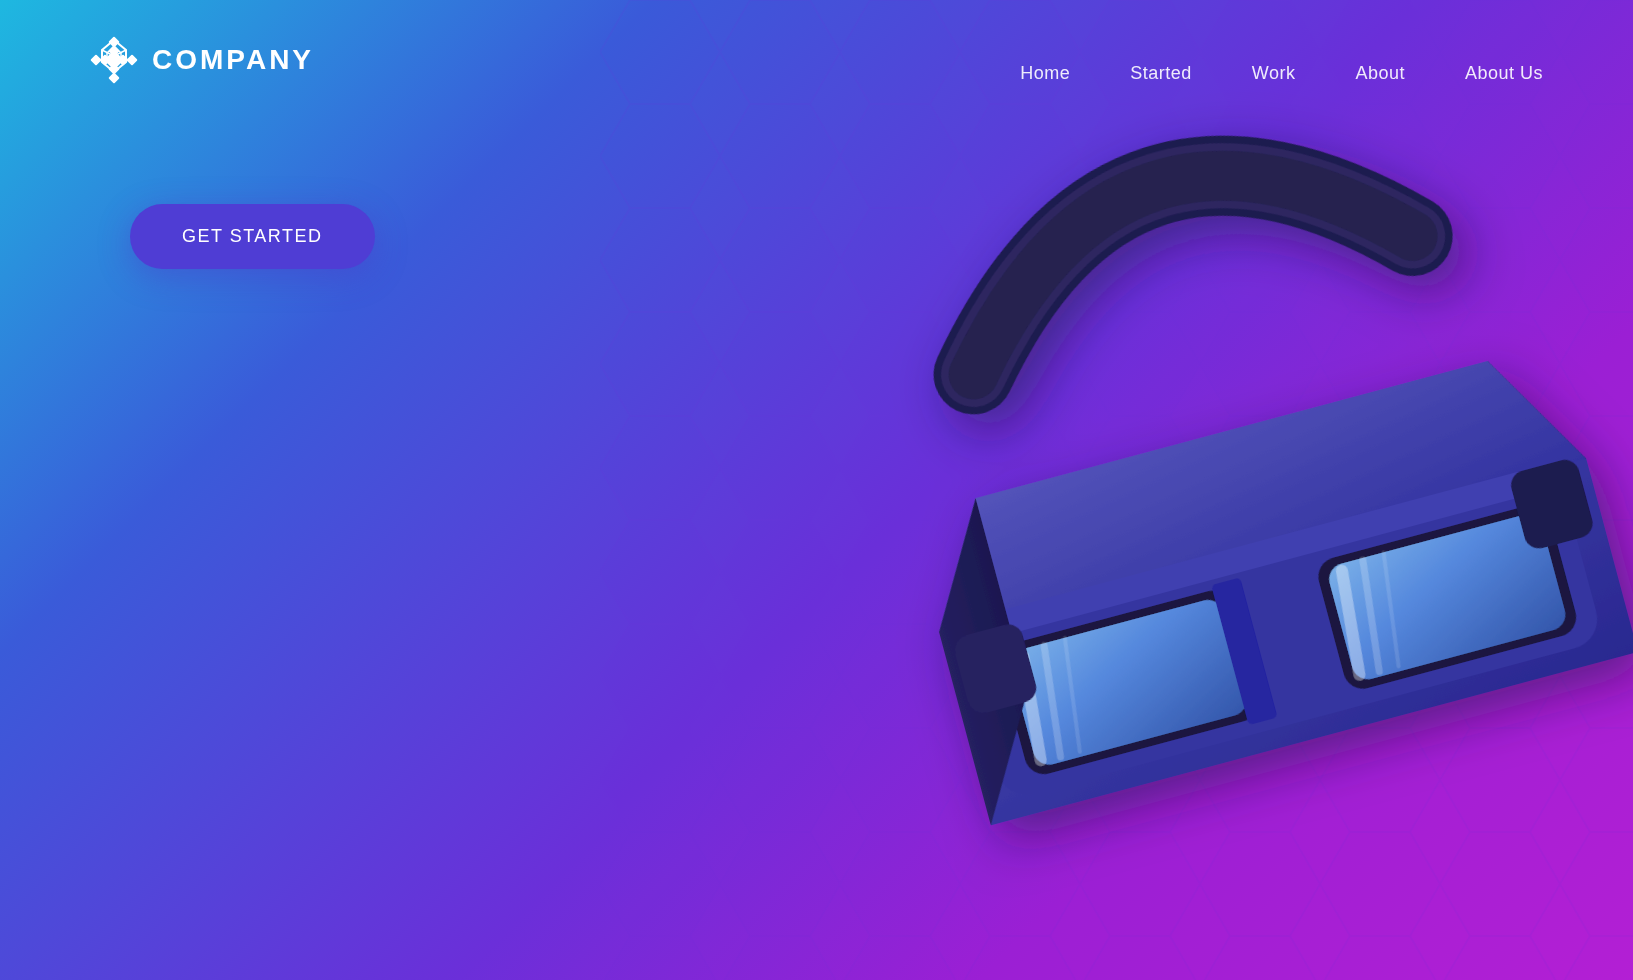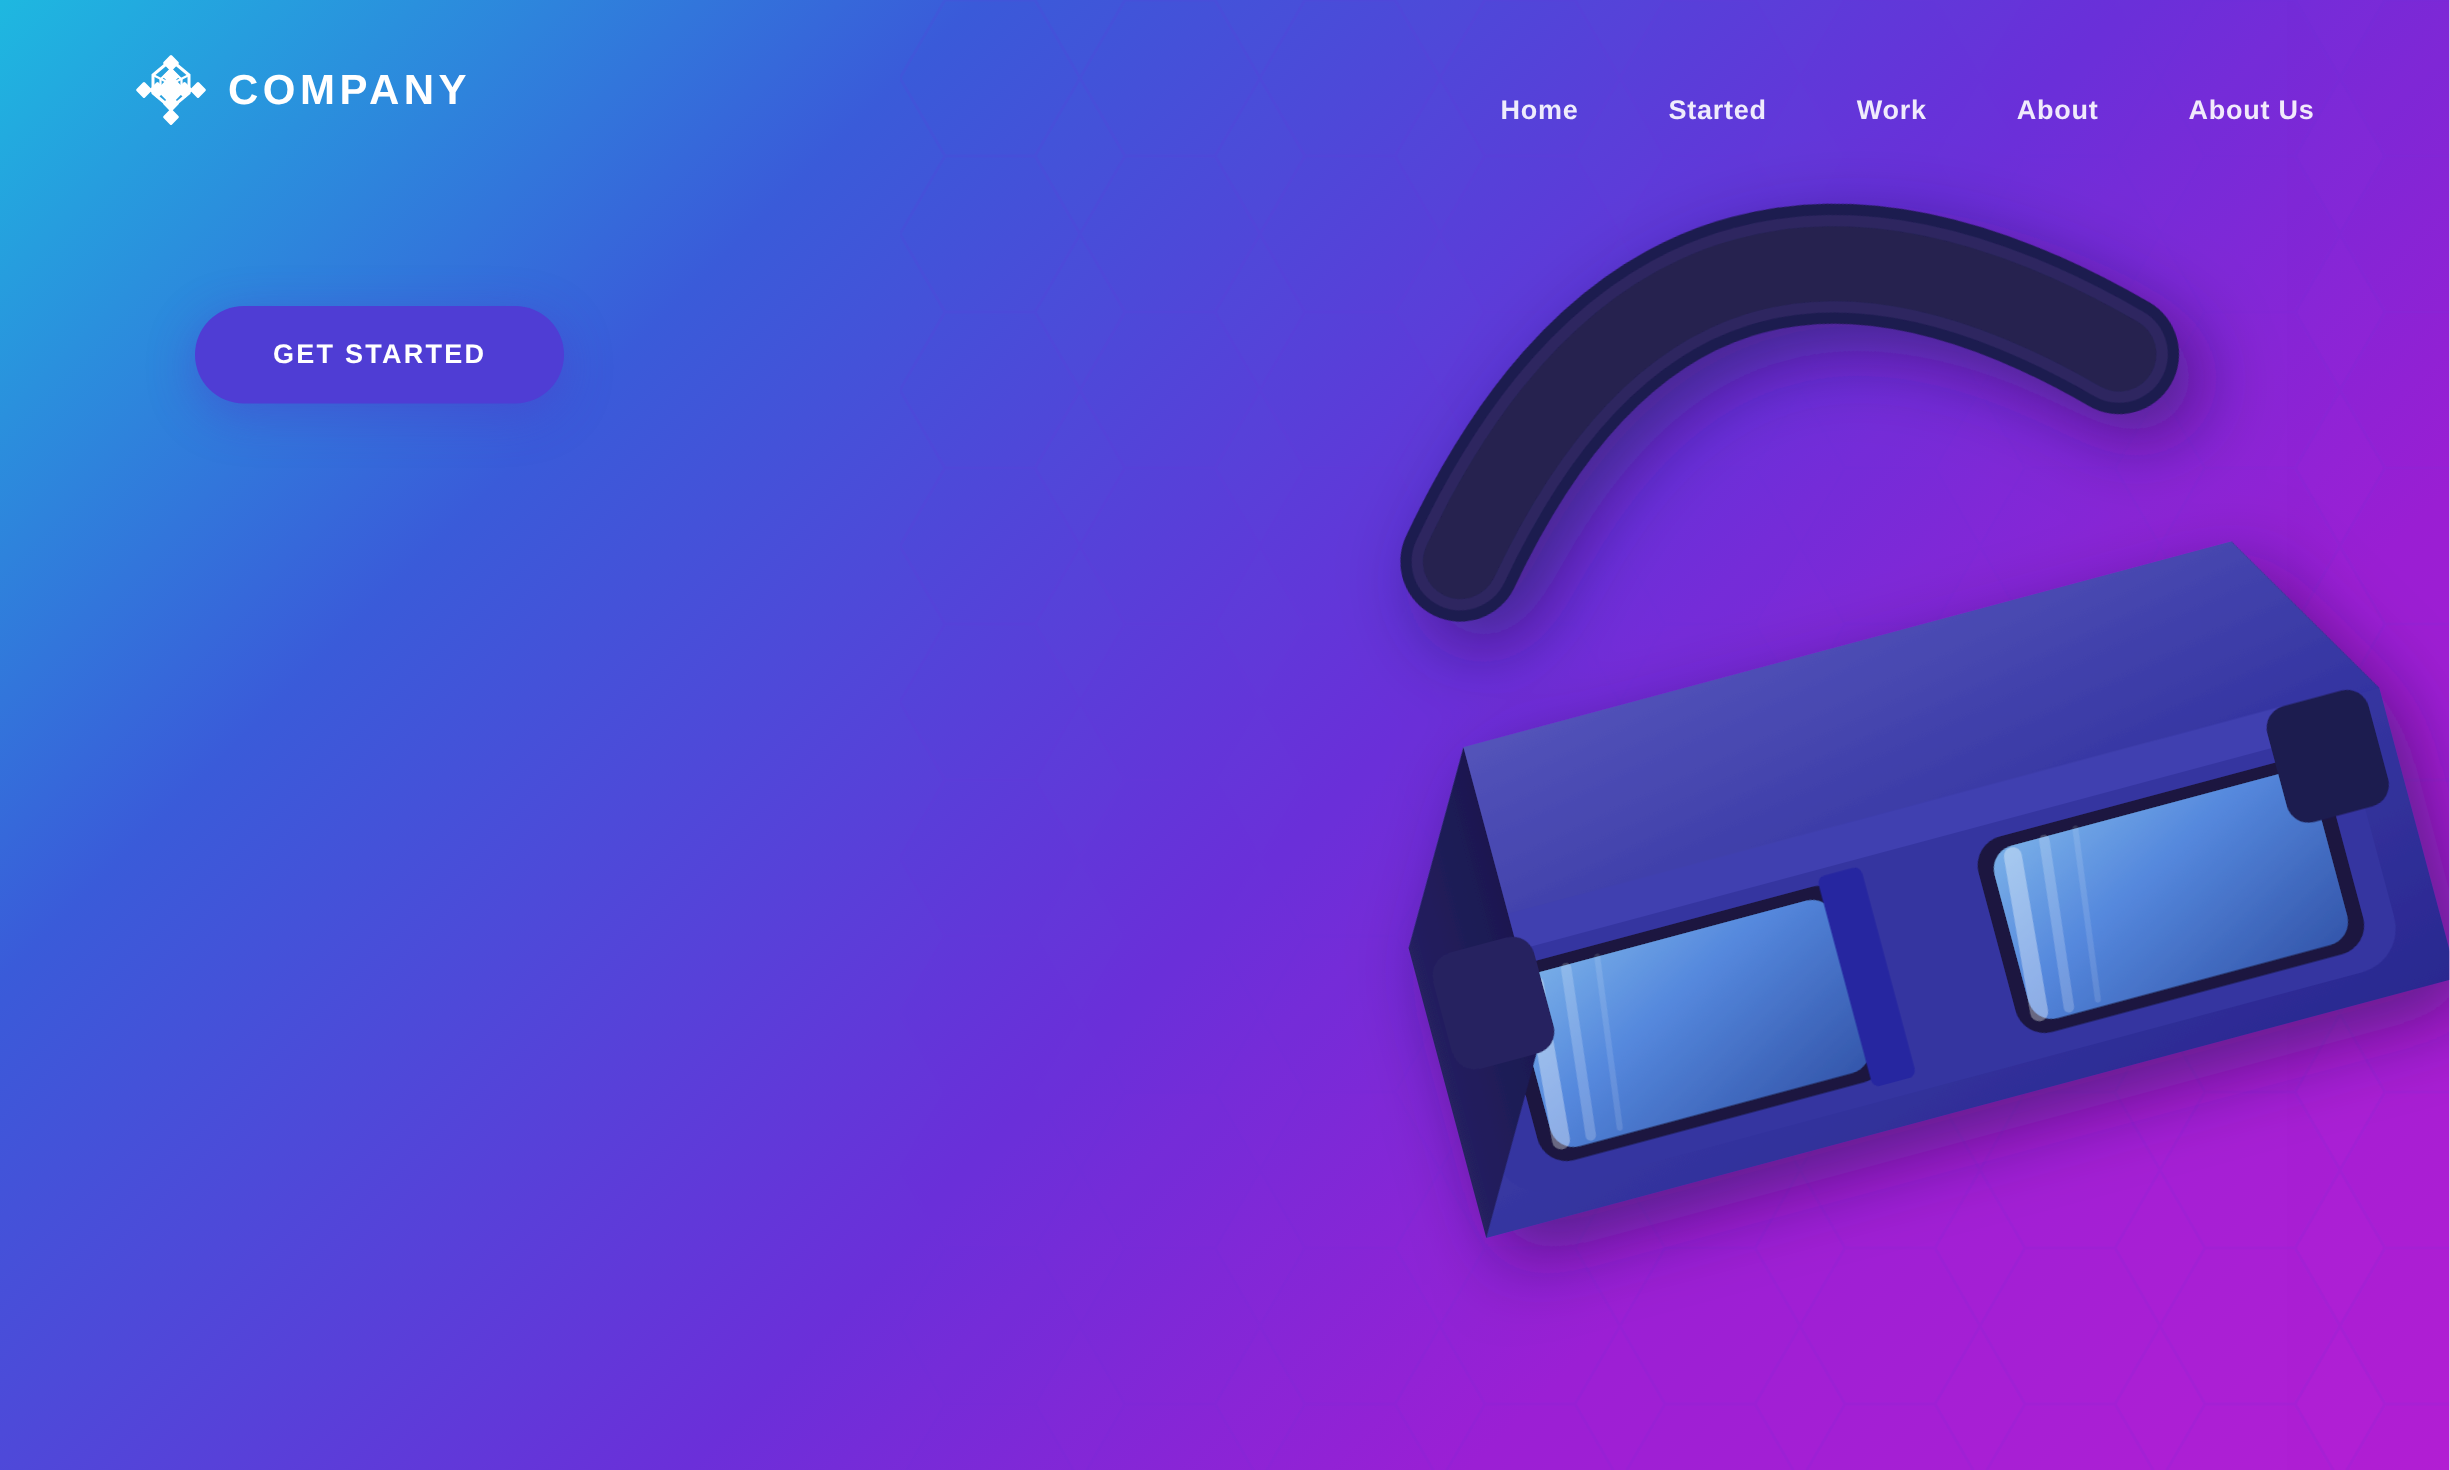--- a/index.html
+++ b/index.html
@@ -66,21 +66,21 @@
       display: flex;
       align-items: center;
       gap: 60px;
       list-style: none;
     }
 
     .nav-links a {
       color: rgba(255,255,255,0.9);
       text-decoration: none;
       font-size: 18px;
-      font-weight: 700;
+      font-weight: 400;
       letter-spacing: 0.5px;
       transition: color 0.2s;
     }
 
     
     .hero-content {
       position: relative;
       z-index: 10;
       padding: 120px 0 0 130px;
       max-width: 620px;
@@ -103,21 +103,21 @@
       max-width: 480px;
     }
 
     .cta-button {
       background: #4f3dd4;
       color: #ffffff;
       border: none;
       border-radius: 50px;
       padding: 22px 52px;
       font-size: 18px;
-      font-weight: 700;
+      font-weight: 400;
       letter-spacing: 1.5px;
       cursor: pointer;
       text-transform: uppercase;
       transition: background 0.2s, transform 0.1s;
       box-shadow: 0 8px 32px rgba(80,50,200,0.4);
     }
 
     
     .vr-headset-container {
       position: absolute;

